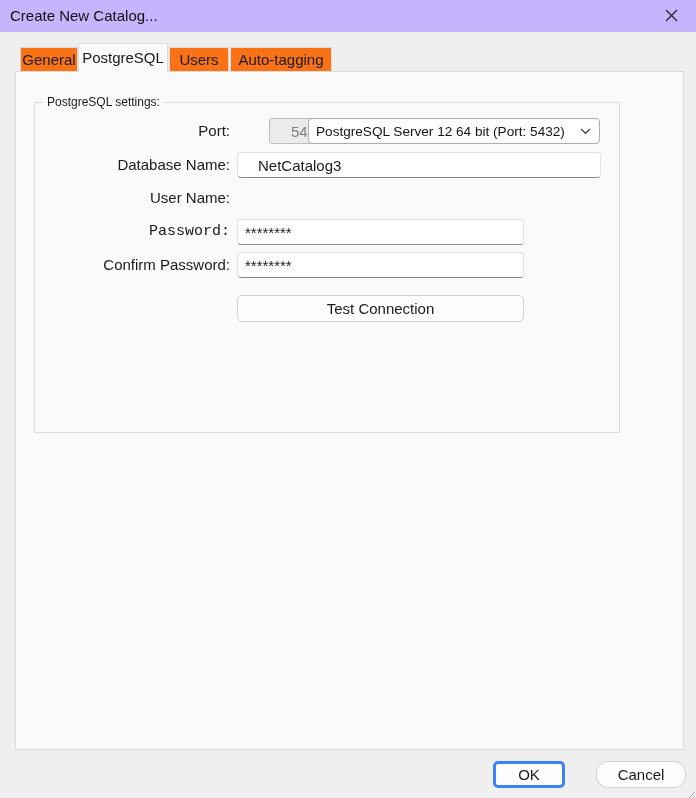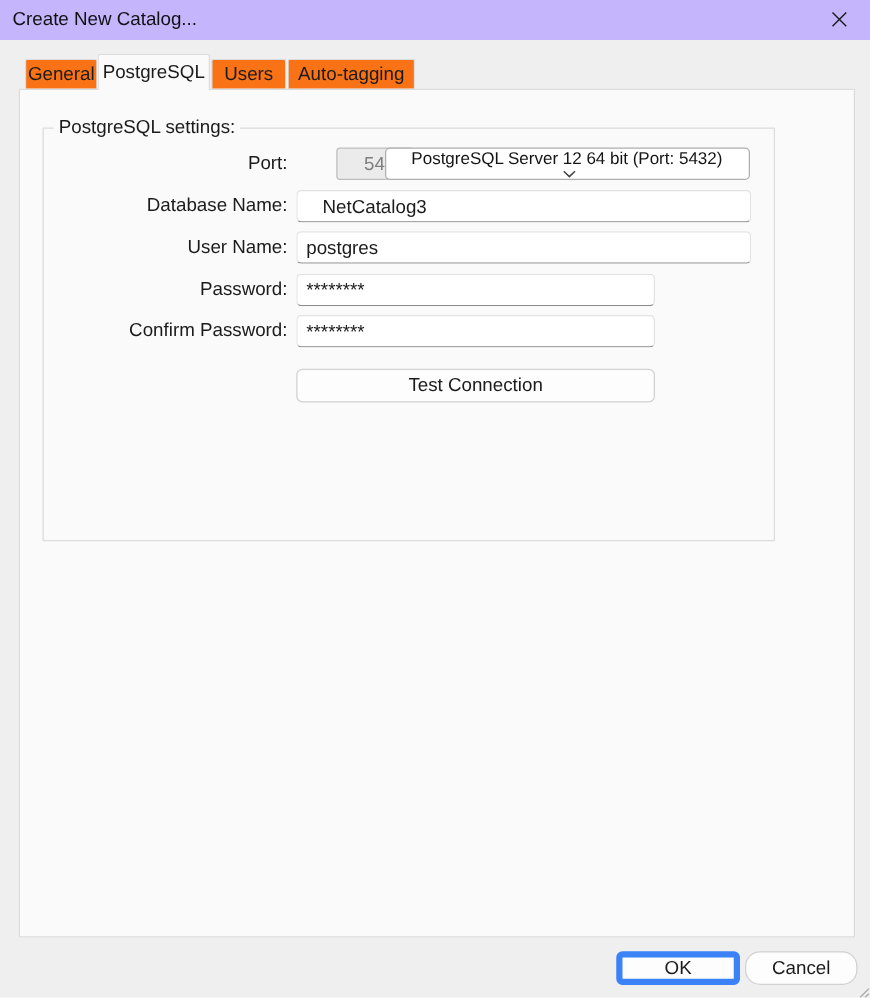--- a/index.html
+++ b/index.html
@@ -62,21 +62,21 @@
   }
 
   
   .groupbox {
     position: absolute; left: 18px; top: 30px; width: 586px; height: 331px;
     border: 1px solid #dcdcdc;
   }
   .groupbox-label {
     position: absolute; left: 27px; top: 22px; height: 16px;
     padding: 0 4px; background: #fafafa;
-    font-size: 15px; line-height: 16px; color: #1b1b1b;
+    font-size: 12px; line-height: 16px; color: #1b1b1b;
     z-index: 4; white-space: nowrap;
   }
 
   .form-label {
     position: absolute; left: 0; width: 214px; height: 26px;
     line-height: 26px; text-align: right; font-size: 15px; color: #1b1b1b;
     white-space: nowrap; z-index: 4;
   }
   .text-input {
     position: absolute; height: 26px;
@@ -103,41 +103,40 @@
   }
   .combo {
     position: absolute; left: 292px; top: 46px; width: 292px; height: 26px;
     background: #ffffff;
     border: 1px solid #aeaeae;
     border-radius: 4px;
     display: flex; align-items: center;
     padding: 0 8px 0 7px;
     z-index: 4;
     cursor: default;
-    flex-direction: column;
   }
   .combo-text {
     flex: 1 1 auto; font-size: 13.6px; color: #141414; white-space: nowrap; overflow: hidden;
   }
   .combo-chevron { flex: 0 0 auto; margin-left: 4px; display: flex; align-items: center; }
 
   .btn {
     background: #fdfdfd;
     border: 1px solid #d1d1d1;
     border-radius: 5px;
     font-family: "Liberation Sans", sans-serif;
     font-size: 15px; color: #1b1b1b;
     cursor: pointer;
     z-index: 4;
   }
   .test-btn {
     position: absolute; left: 221px; top: 223px; width: 287px; height: 27px;
   }
   .footer-btn { position: absolute; top: 761px; height: 27px; }
-  .ok-btn { left: 493px; width: 99px; border: 5px solid #3b82f6; }
+  .ok-btn { left: 493px; width: 72px; border: 3px solid #3b82f6; }
   .cancel-btn { left: 596px; width: 90px; border-radius: 12px; }
 
   .resize-grip {
     position: absolute; right: 0px; bottom: 0px; width: 12px; height: 12px;
     z-index: 5; cursor: nwse-resize;
   }
 </style>
 </head>
 <body>
 
@@ -181,23 +180,22 @@
         <svg width="11" height="7" viewBox="0 0 11 7">
           <polyline points="1,1 5.5,5.3 10,1" fill="none" stroke="#454545" stroke-width="1.2"></polyline>
         </svg>
       </span>
     </div>
 
     <div class="form-label" style="top:80px;">Database Name:</div>
     <input class="text-input" style="left: 221px; top: 80px; width: 364px; padding-left: 20px;" value="NetCatalog3">
 
     <div class="form-label" style="top:113px;">User Name:</div>
-    <input class="text-input" style="left: 221px; top: 113px; width: 364px;" value="postgres">
-
-    <div class="form-label" style="top:147px;">Password:</div>
+
+    <div class="form-label" style="top:147px;font-family:Liberation Mono, monospace;">Password:</div>
     <input class="text-input" style="left: 221px; top: 147px; width: 287px;" value="********">
 
     <div class="form-label" style="top:180px;">Confirm Password:</div>
     <input class="text-input" style="left: 221px; top: 180px; width: 287px;" value="********">
 
     <button class="btn test-btn">Test Connection</button>
 
   </div>
 
   <button class="btn footer-btn ok-btn">OK</button>

